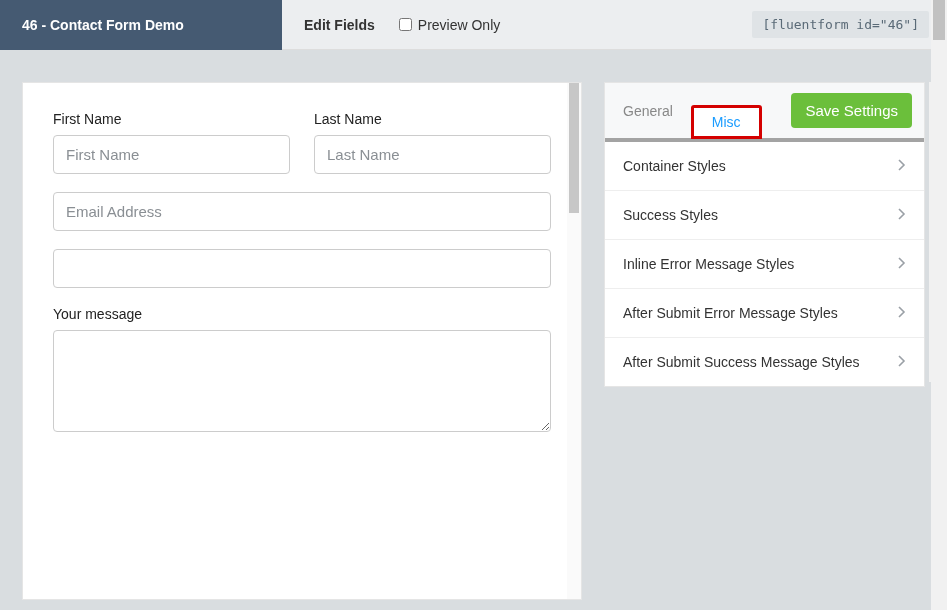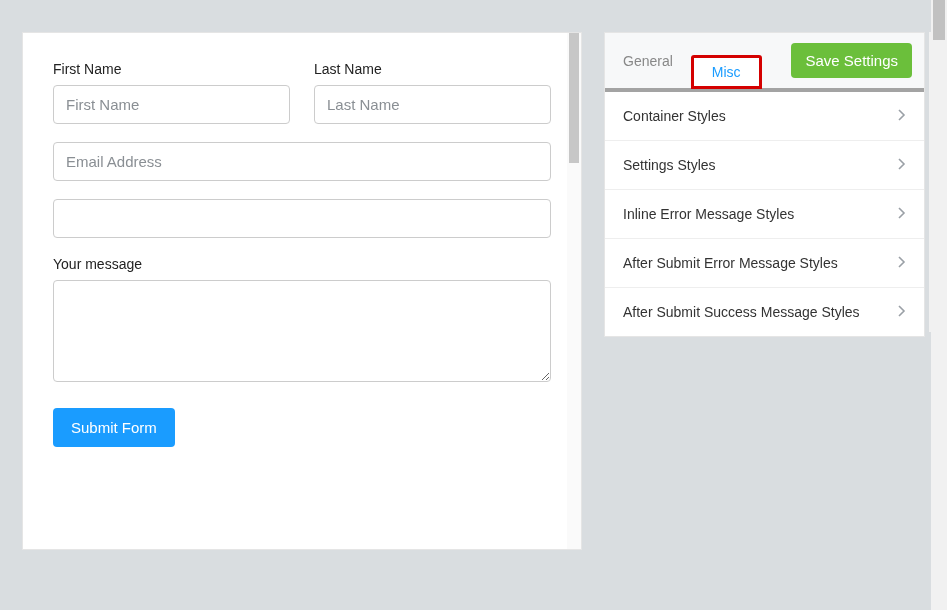--- a/index.html
+++ b/index.html
@@ -50,20 +50,35 @@
     .chevron svg { width: 8px; height: 12px; }
 
     .side-scroll { position: absolute; right: -18px; top: 0; width: 14px; height: 100%; }
     .side-scroll-track { position: absolute; right: 0; top: 0; width: 14px; height: 300px; background: #f1f1f1;}
     .side-scroll-thumb { position: absolute; right: 2px; top: 0; width: 10px; height: 300px; background: #c7c7c7;}
   </style>
 </head>
 <body>
 
 <div class="viewport">
+  <div class="topbar">
+    <div class="title-block">
+      <span>46 - Contact Form Demo</span>
+    </div>
+    <div class="topbar-right">
+      <div class="topbar-left-group">
+        <a class="edit-fields">Edit Fields</a>
+        <label class="preview-only">
+          <input type="checkbox" style="">
+          <span>Preview Only</span>
+        </label>
+      </div>
+      <div class="shortcode">[fluentform id="46"]</div>
+    </div>
+  </div>
 
   <div class="main">
     <div class="form-panel">
       <div class="form-panel-content">
         <div class="row">
           <div class="field">
             <label>First Name</label>
             <input type="text" placeholder="First Name" style="">
           </div>
           <div class="field">
@@ -80,21 +95,20 @@
           <div class="field">
             <input type="text" style="">
           </div>
         </div>
         <div class="row">
           <div class="field">
             <label>Your message</label>
             <textarea style=""></textarea>
           </div>
         </div>
-        <button class="submit-btn">Submit Form</button>
       </div>
       <div class="panel-scroll">
         <div class="panel-scroll-thumb"></div>
       </div>
     </div>
 
     <div class="side-panel">
       <div class="side-panel-inner">
         <div class="side-header">
           <div class="tabs">
@@ -104,21 +118,21 @@
           <button class="save-btn">Save Settings</button>
         </div>
 
         <div class="accordion-item">
           <span class="label">Container Styles</span>
           <span class="chevron"><svg viewBox="0 0 8 12">
                 <path d="M1 1 L6 6 L1 11" stroke="#9aa0a6" stroke-width="1.6" fill="none"></path>
               </svg></span>
         </div>
         <div class="accordion-item">
-          <span class="label">Settings Styles</span>
+          <span class="label">Success Styles</span>
           <span class="chevron"><svg viewBox="0 0 8 12">
                 <path d="M1 1 L6 6 L1 11" stroke="#9aa0a6" stroke-width="1.6" fill="none"></path>
               </svg></span>
         </div>
         <div class="accordion-item">
           <span class="label">Inline Error Message Styles</span>
           <span class="chevron"><svg viewBox="0 0 8 12">
                 <path d="M1 1 L6 6 L1 11" stroke="#9aa0a6" stroke-width="1.6" fill="none"></path>
               </svg></span>
         </div>

